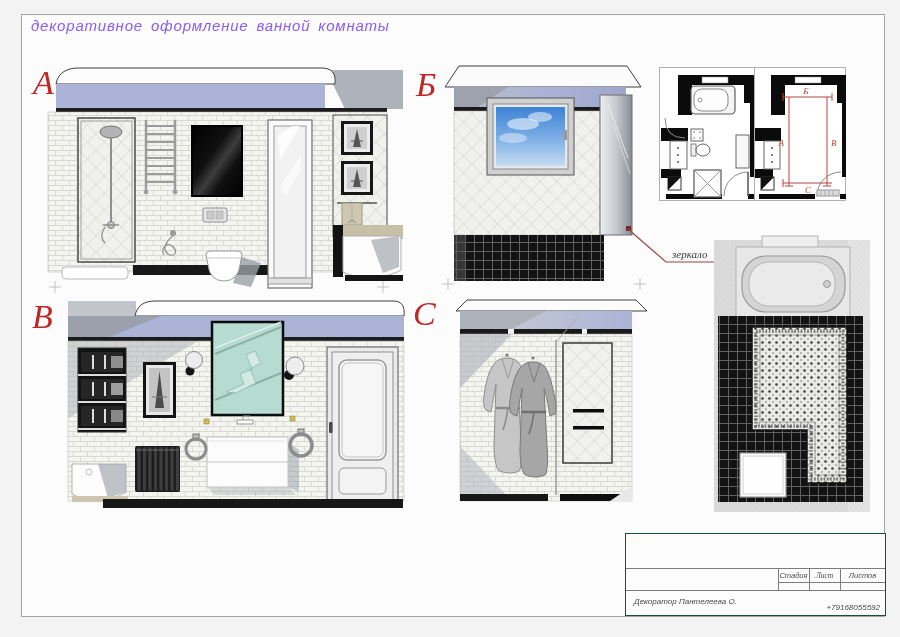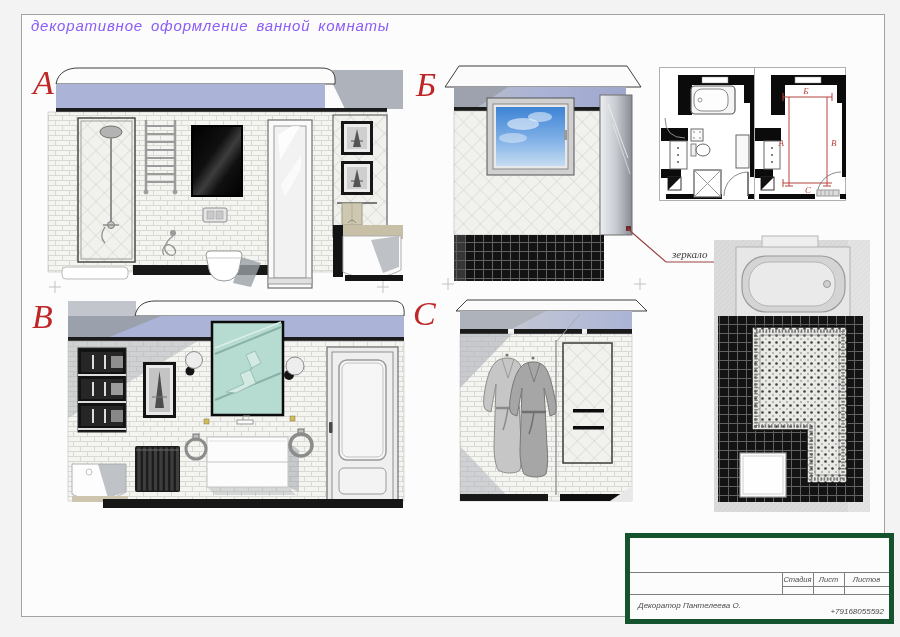--- a/index.html
+++ b/index.html
@@ -7,21 +7,21 @@
        font-family:"Liberation Sans",sans-serif;}
   .abs{position:absolute;}
   svg{display:block;overflow:visible;}
   .sheet-frame{left:21px;top:14px;width:862px;height:601px;border:1px solid #a3a3a3;background:#fcfcfc;}
   .sheet-title{left:31px;top:17px;font:italic 15px "Liberation Sans",sans-serif;color:#8b5cf6;
                letter-spacing:.8px;word-spacing:3px;}
   .elev-label{font:italic 34px "Liberation Serif",serif;color:#bf2626;line-height:1;}
   .kp-letter{font:italic 9px "Liberation Serif",serif;fill:#b8453e;}
   .mirror-note{font:italic 11px "Liberation Serif",serif;fill:#3b3b3b;}
   
-  .tblock{left:625px;top:533px;width:259px;height:81px;border:5px solid #14532d;background:#fcfcfc;}
+  .tblock{left:625px;top:533px;width:259px;height:81px;border:1px solid #14532d;background:#fcfcfc;}
   .tb-hline{position:absolute;border-top:1px solid #7d7d7d;height:0;}
   .tb-vline{position:absolute;border-left:1px solid #7d7d7d;width:0;}
   .tb-text{position:absolute;font:italic 7.5px "Liberation Sans",sans-serif;color:#4a4a4a;text-align:center;}
   .tb-small{position:absolute;font:italic 8px "Liberation Sans",sans-serif;color:#4a4a4a;white-space:nowrap;}
 </style>
 </head>
 <body>
 
 <svg width="0" height="0" class="abs" aria-hidden="true">
 <defs>
@@ -480,17 +480,17 @@
 </svg>
 
 <div class="abs tblock">
   <div class="tb-hline" style="left:0;top:34px;width:259px;"></div>
   <div class="tb-hline" style="left:152px;top:48px;width:107px;"></div>
   <div class="tb-hline" style="left:0;top:56px;width:259px;"></div>
   <div class="tb-vline" style="left:152px;top:34px;height:22px;"></div>
   <div class="tb-vline" style="left:183px;top:34px;height:22px;"></div>
   <div class="tb-vline" style="left:214px;top:34px;height:22px;"></div>
   <div class="tb-text" style="left:152px;top:37px;width:31px;">Стадия</div>
-  <div class="tb-text" style="left:183px;top:37px;width:31px;">Лист</div>
+  <div class="tb-text" style="left:183px;top:37px;width:31px;font-family:Liberation Serif, serif;">Лист</div>
   <div class="tb-text" style="left:214px;top:37px;width:45px;">Листов</div>
   <div class="tb-small" style="left:8px;top:63px;">Декоратор Пантелеева О.</div>
   <div class="tb-small" style="right:5px;top:69px;">+79168055592</div>
 </div>
 
 </body></html>

